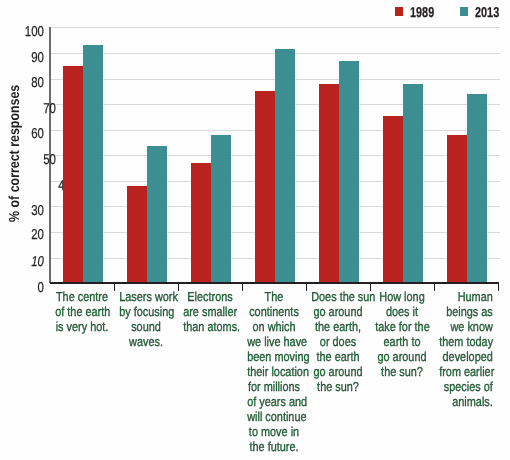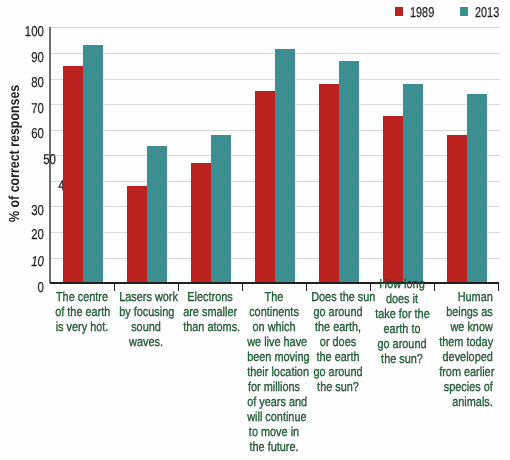--- a/index.html
+++ b/index.html
@@ -1,19 +1,19 @@
 <!DOCTYPE html>
 <html><head>
 <meta charset="utf-8">
 <title>Chart</title>
 <style>
   html,body{margin:0;padding:0;}
   body{width:510px;height:460px;background:#fefefe;font-family:"Liberation Sans",sans-serif;overflow:hidden;-webkit-font-smoothing:antialiased;text-rendering:geometricPrecision;}
   #root{position:relative;width:510px;height:460px;}
-  .legend{position:absolute;top:0;left:0;width:510px;height:24px;}
+  .legend{position:absolute;top:0;left:0;width:510px;height:24px;font-weight:bold;}
   .legend-item{position:absolute;}
   .legend-swatch{position:absolute;width:7.9px;height:8.2px;display:block;}
   .legend-label{position:absolute;font-size:14.3px;line-height:14.3px;color:#231f20;-webkit-text-stroke:0.25px #231f20;display:block;transform:scaleX(0.76);transform-origin:0 50%;white-space:nowrap;}
   .plot{position:absolute;}
   .gridline{position:absolute;height:1px;background:#d9d9d9;}
   .axis-y{position:absolute;width:1.4px;background:#6a6c6e;}
   .axis-x{position:absolute;height:1.6px;background:#231f20;}
   .tick{position:absolute;width:1.2px;background:#231f20;}
   .ytick-label{position:absolute;font-size:14.3px;color:#231f20;text-align:right;-webkit-text-stroke:0.25px #231f20;}
   .ytick-label > span{display:inline-block;transform:scaleX(0.80);transform-origin:100% 50%;}
@@ -47,21 +47,21 @@
       <div class="gridline" style="left: 50px; width: 450.4px; top: 129.72px;"></div>
       <div class="gridline" style="left: 50px; width: 450.4px; top: 155.3px;"></div>
       <div class="gridline" style="left: 50px; width: 450.4px; top: 180.88px;"></div>
       <div class="gridline" style="left: 50px; width: 450.4px; top: 206.46px;"></div>
       <div class="gridline" style="left: 50px; width: 450.4px; top: 232.04px;"></div>
       <div class="gridline" style="left: 50px; width: 450.4px; top: 257.62px;"></div>
       <div class="axis-y" style="left: 49.3px; top: 27.4px; height: 255.8px;"></div>
       <div class="ytick-label" style="left: 0px; width: 43.8px; top: 24.1px; line-height: 16px;"><span>100</span></div>
       <div class="ytick-label" style="left: 0px; width: 43.8px; top: 49.68px; line-height: 16px;"><span>90</span></div>
       <div class="ytick-label" style="left: 0px; width: 43.8px; top: 75.26px; line-height: 16px;"><span>80</span></div>
-      <div class="ytick-label" style="left: 0px; width: 43.8px; top: 100.84px; line-height: 16px;"><span>70</span></div>
+      <div class="ytick-label" style="left: 12px; width: 43.8px; top: 100.84px; line-height: 16px;"><span>70</span></div>
       <div class="ytick-label" style="left: 0px; width: 43.8px; top: 126.42px; line-height: 16px;"><span>60</span></div>
       <div class="ytick-label" style="left: 0px; width: 43.8px; top: 152px; line-height: 16px; padding-left: 12px;"><span>50</span></div>
       <div class="ytick-label" style="left: 0px; width: 43.8px; top: 177.58px; line-height: 16px; padding-left: 27px;"><span>40</span></div>
       <div class="ytick-label" style="left: 0px; width: 43.8px; top: 203.16px; line-height: 16px;"><span>30</span></div>
       <div class="ytick-label" style="left: 0px; width: 43.8px; top: 227px; line-height: 16px;"><span>20</span></div>
       <div class="ytick-label" style="left: 0px; width: 43.8px; top: 254.32px; line-height: 16px; font-style: italic;"><span>10</span></div>
       <div class="ytick-label" style="left: 0px; width: 43.8px; top: 279.9px; line-height: 16px;"><span>0</span></div>
       <div class="bar" style="background: rgb(186, 34, 32); left: 63px; width: 20px; top: 65.77px; height: 217.43px;"></div>
       <div class="bar" style="background: rgb(61, 142, 147); left: 83px; width: 20px; top: 45.306px; height: 237.894px;"></div>
       <div class="bar" style="background: rgb(186, 34, 32); left: 127px; width: 20px; top: 185.996px; height: 97.204px;"></div>
@@ -115,21 +115,21 @@
       </div>
       <div class="cat" style="left: 306px; width: 64px; top: 289px;">
         <div>Does the sun</div>
         <div>go around</div>
         <div>the earth,</div>
         <div>or does</div>
         <div>the earth</div>
         <div>go around</div>
         <div>the sun?</div>
       </div>
-      <div class="cat" style="left: 370px; width: 64px; top: 276px;">
+      <div class="cat" style="left: 370px; width: 64px; top: 289px;">
         <div>How long</div>
         <div>does it</div>
         <div>take for the</div>
         <div>earth to</div>
         <div>go around</div>
         <div>the sun?</div>
       </div>
       <div class="cat" style="left: 434px; width: 64px; top: 289px; text-align: right;">
         <div>Human</div>
         <div>beings as</div>

